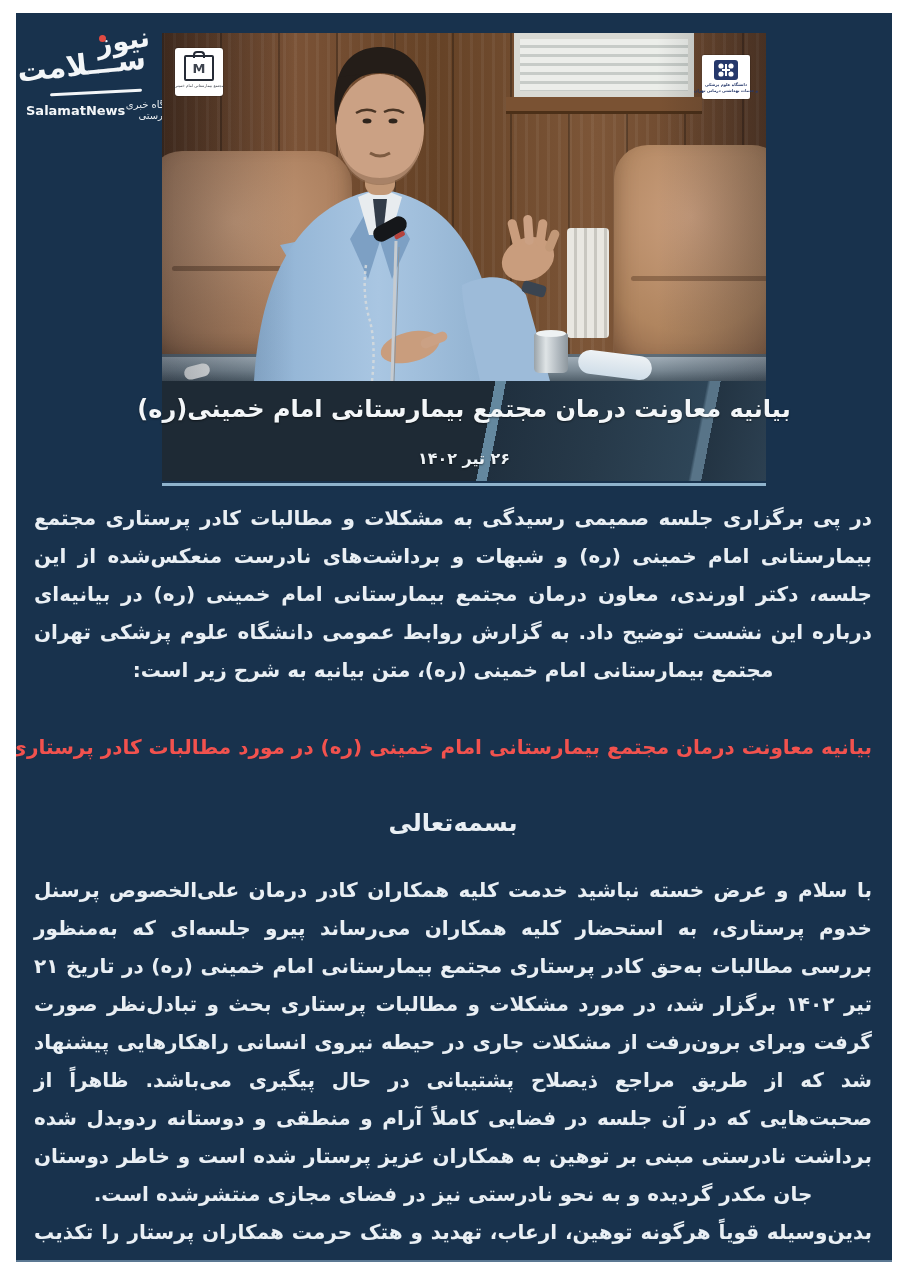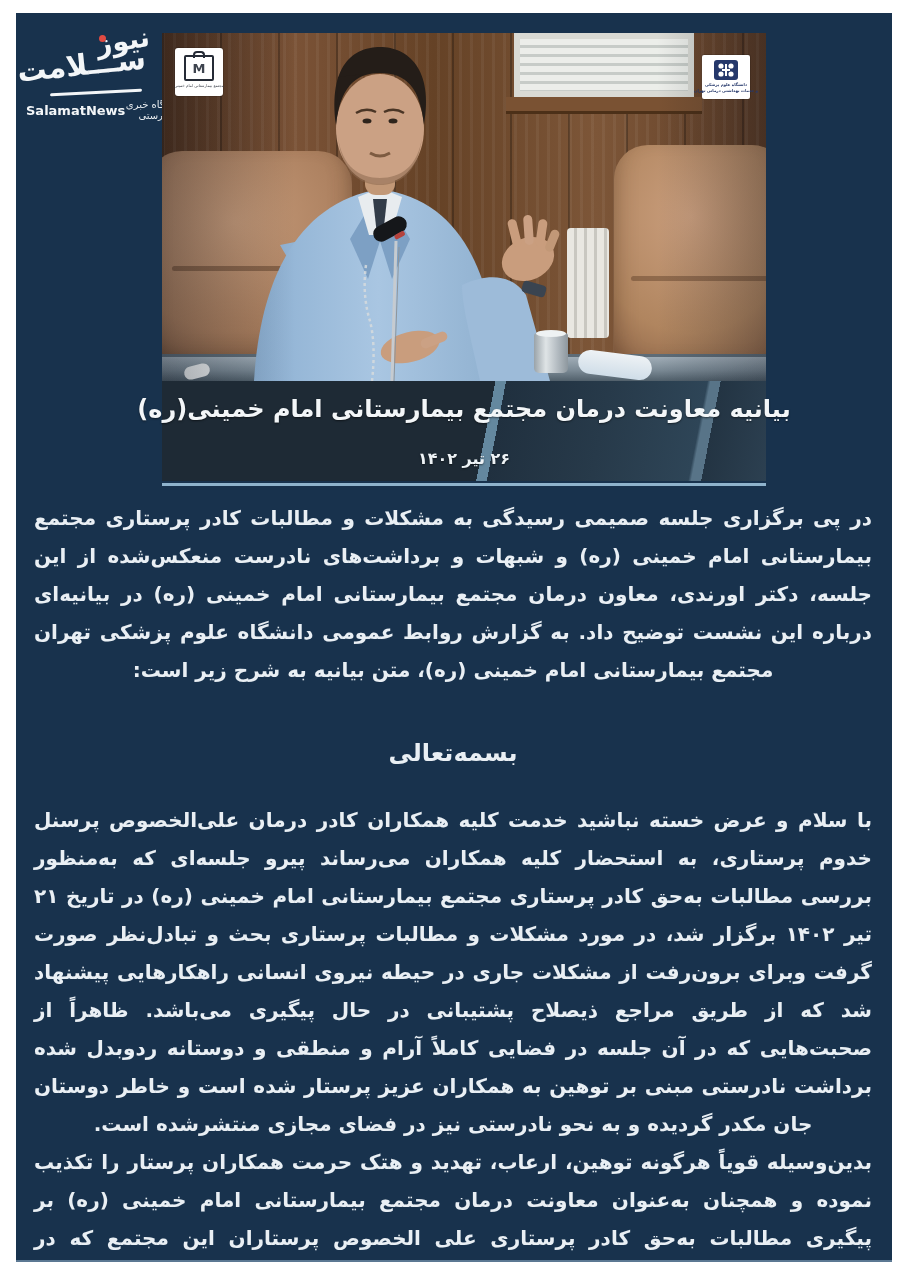--- a/index.html
+++ b/index.html
@@ -219,20 +219,21 @@
   </div>
 
   <div class="caption">
     <div class="caption-title">بیانیه معاونت درمان مجتمع بیمارستانی امام خمینی(ره)</div>
     <div class="caption-date">۲۶ تیر ۱۴۰۲</div>
   </div>
   <div class="caption-rule"></div>
 
   <div class="article">
     <p class="lead">در پی برگزاری جلسه صمیمی رسیدگی به مشکلات و مطالبات کادر پرستاری مجتمع بیمارستانی امام خمینی (ره) و شبهات و برداشت‌های نادرست منعکس‌شده از این جلسه، دکتر اورندی، معاون درمان مجتمع بیمارستانی امام خمینی (ره) در بیانیه‌ای درباره این نشست توضیح داد. به گزارش روابط عمومی دانشگاه علوم پزشکی تهران مجتمع بیمارستانی امام خمینی (ره)، متن بیانیه به شرح زیر است:</p>
+    <h2 class="headline">بیانیه معاونت درمان مجتمع بیمارستانی امام خمینی (ره) در مورد مطالبات کادر پرستاری</h2>
     <div class="basmala">بسمه‌تعالی</div>
     <div class="bodies">
       <p class="body-p">با سلام و عرض خسته نباشید خدمت کلیه همکاران کادر درمان علی‌الخصوص پرسنل خدوم پرستاری، به استحضار کلیه همکاران می‌رساند پیرو جلسه‌ای که به‌منظور بررسی مطالبات به‌حق کادر پرستاری مجتمع بیمارستانی امام خمینی (ره) در تاریخ ۲۱ تیر ۱۴۰۲ برگزار شد، در مورد مشکلات و مطالبات پرستاری بحث و تبادل‌نظر صورت گرفت وبرای برون‌رفت از مشکلات جاری در حیطه نیروی انسانی راهکارهایی پیشنهاد شد که از طریق مراجع ذیصلاح پشتیبانی در حال پیگیری می‌باشد. ظاهراً از صحبت‌هایی که در آن جلسه در فضایی کاملاً آرام و منطقی و دوستانه ردوبدل شده برداشت نادرستی مبنی بر توهین به همکاران عزیز پرستار شده است و خاطر دوستان جان مکدر گردیده و به نحو نادرستی نیز در فضای مجازی منتشرشده است.</p>
       <p class="body-p">بدین‌وسیله قویاً هرگونه توهین، ارعاب، تهدید و هتک حرمت همکاران پرستار را تکذیب نموده و همچنان به‌عنوان معاونت درمان مجتمع بیمارستانی امام خمینی (ره) بر پیگیری مطالبات به‌حق کادر پرستاری علی الخصوص پرستاران این مجتمع که در سخت‌ترین روزها در کنار این‌جانب بوده‌اند تأکید داشته و ضمناً بابت هرگونه صحبت و سوءتفاهمی که ناخواسته موجبات رنجش خاطر همکارانم را فراهم آورده است عذرخواهی می‌نمایم.</p>
     </div>
 
   </div>
 
 </div>
 

